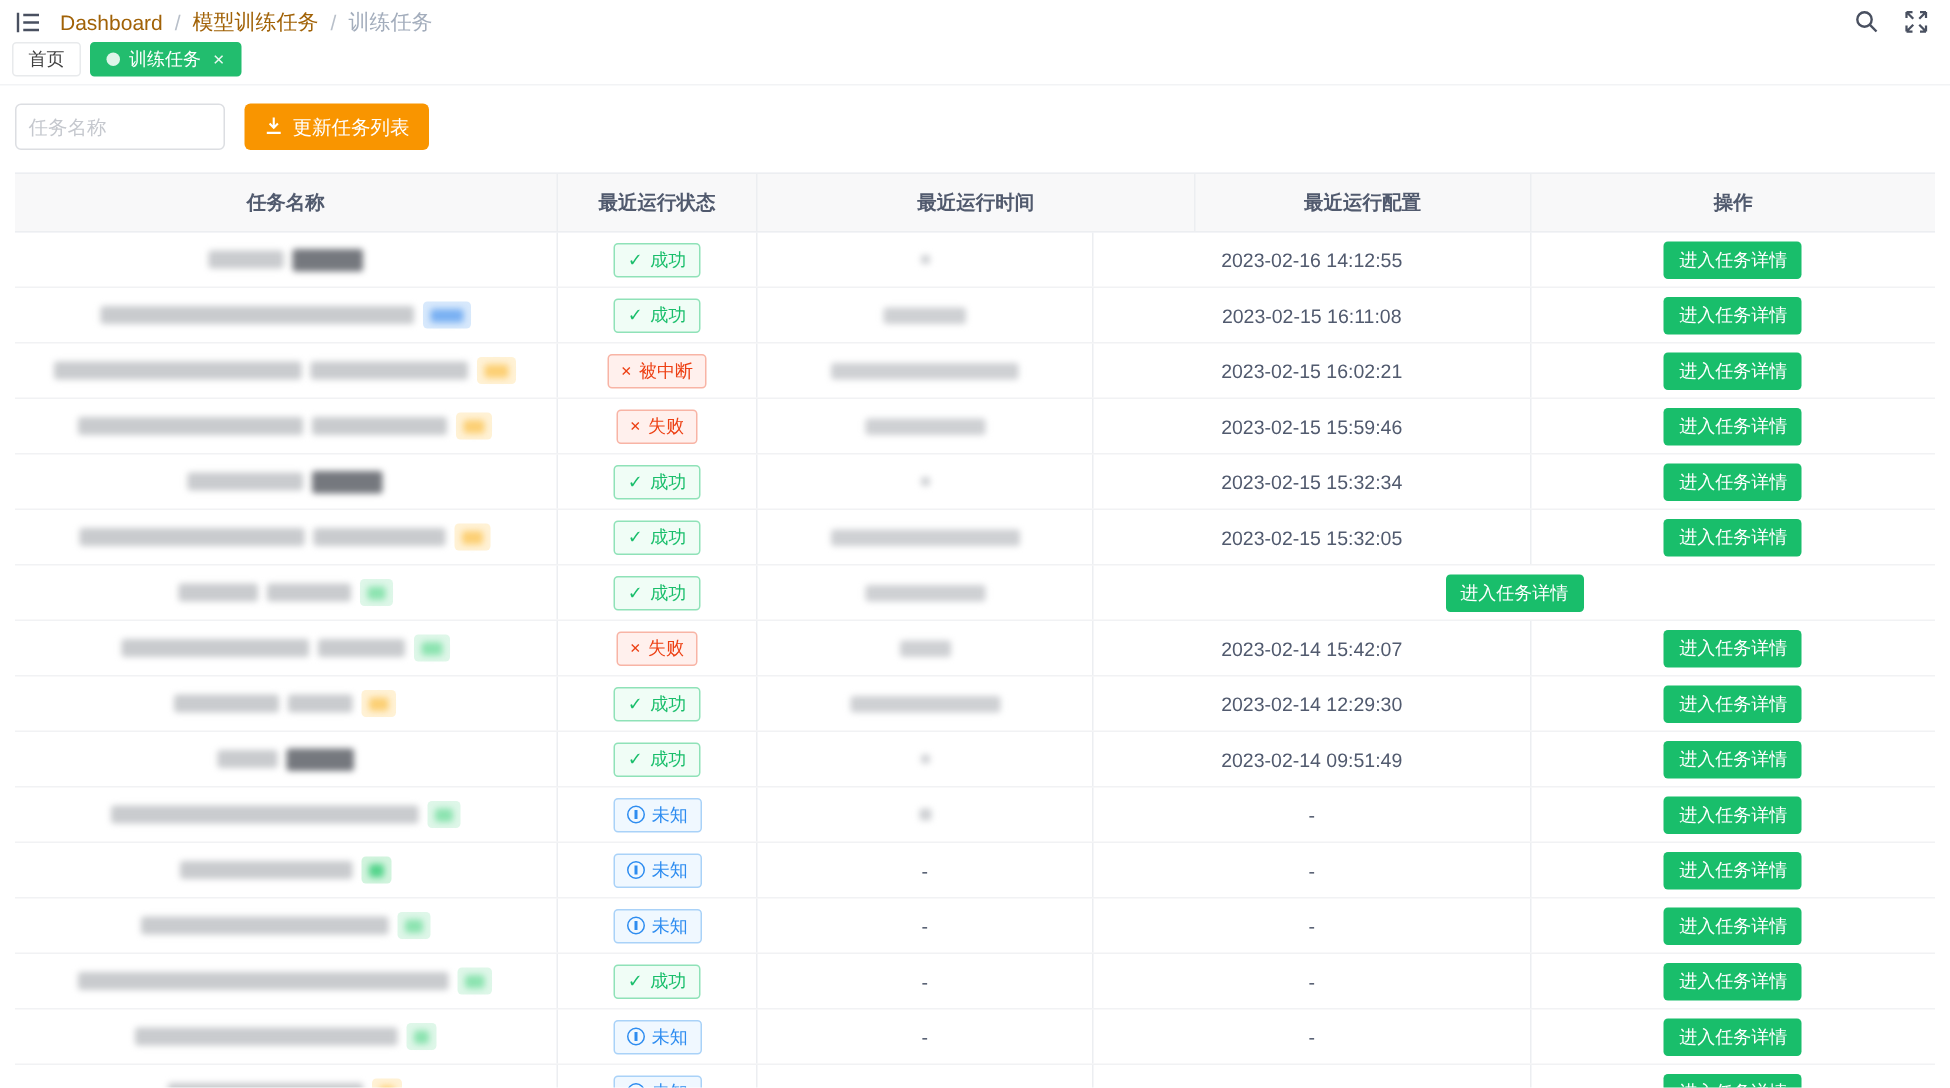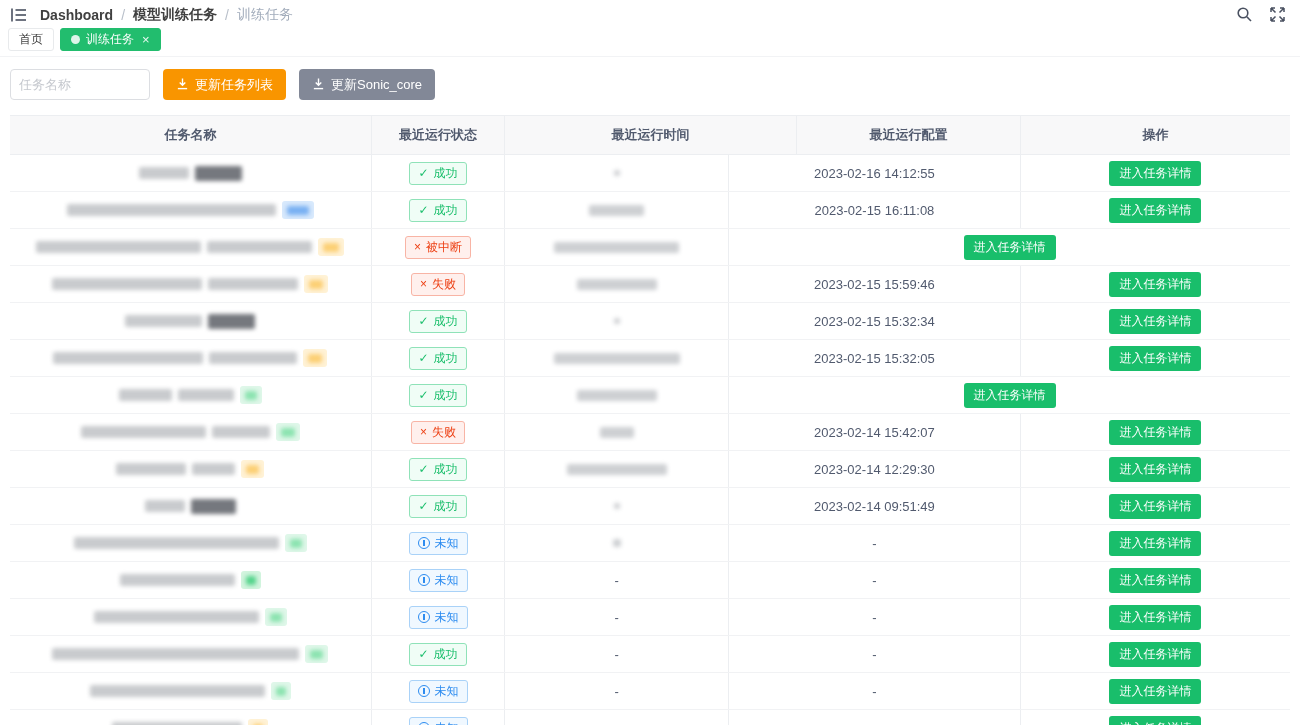--- a/index.html
+++ b/index.html
@@ -3,21 +3,21 @@
 <meta charset="utf-8">
 <style>
   * { box-sizing: border-box; margin: 0; padding: 0; }
   html,body { width:1300px; height:725px; overflow:hidden; background:#fff;
     font-family:"Liberation Sans","DejaVu Sans",sans-serif; color:#515a6e; }
 
   
   .topbar { height:27px; display:flex; align-items:center; gap:12px; padding:2px 14px 0 10px; }
   .collapse-btn { display:inline-flex; cursor:pointer; }
   .breadcrumb { display:flex; align-items:center; gap:8px; font-size:14px; }
-  .crumb { color:#404040; font-weight:700; cursor:pointer; }
+  .crumb { color:#a16207; font-weight:400; cursor:pointer; }
   .crumb-sep { color:#b8bfc9; }
   .crumb.current { color:#a3adbc; cursor:default; font-weight:400; }
   .topbar-right { margin-left:auto; display:flex; align-items:center; gap:16px; }
   .topbar-right span { display:inline-flex; cursor:pointer; }
 
   
   .tagsbar { height:30px; display:flex; align-items:center; gap:6px; padding:0 8px 4px 8px;
     border-bottom:1px solid #f2f3f5; }
   .tag-tab { height:23px; display:inline-flex; align-items:center; gap:6px; padding:0 10px;
     border:1px solid #e8eaec; background:#fff; border-radius:3px; font-size:12px;
@@ -127,29 +127,20 @@
     <input class="name-input" type="text" placeholder="任务名称" style="">
     <button class="btn btn-warn">
       <span>
         <svg width="13" height="13" viewBox="0 0 14 14" fill="none" stroke="#fff" stroke-width="1.5">
           <path d="M7 1.5v7M4 5.8l3 3 3-3"></path>
             <path d="M2 12.5h10"></path>
         </svg>
       </span>
       <span>更新任务列表</span>
     </button>
-    <button class="btn btn-gray">
-      <span>
-        <svg width="13" height="13" viewBox="0 0 14 14" fill="none" stroke="#fff" stroke-width="1.5">
-          <path d="M7 1.5v7M4 5.8l3 3 3-3"></path>
-            <path d="M2 12.5h10"></path>
-        </svg>
-      </span>
-      <span>更新Sonic_core</span>
-    </button>
   </div>
 
   <div class="table">
     <div class="thead">
       <div class="th c1">任务名称</div>
       <div class="th c2">最近运行状态</div>
       <div class="th c4">最近运行时间</div>
       <div class="th c3">最近运行配置</div>
       <div class="th c5">操作</div>
     </div>
@@ -204,20 +195,21 @@
           </div>
           <div class="td c2">
             <span class="badge interrupted">
               <span class="bicon">×</span>
               <span>被中断</span>
             </span>
           </div>
           <div class="td c3">
             <span class="mask cfg" style="width: 125px;"></span>
           </div>
+          <div class="td c4">2023-02-15 16:02:21</div>
           <div class="td c5">
             <button class="action-btn">进入任务详情</button>
           </div>
         </div>
         <div class="tr">
           <div class="td c1">
             <span class="mask light" style="width: 150px;"></span>
             <span class="mask light" style="width: 90px;"></span>
             <span class="tagchip" style="background: rgb(255, 242, 214);">
               <span class="bar" style="width: 14px; background: rgb(252, 207, 116);"></span>

